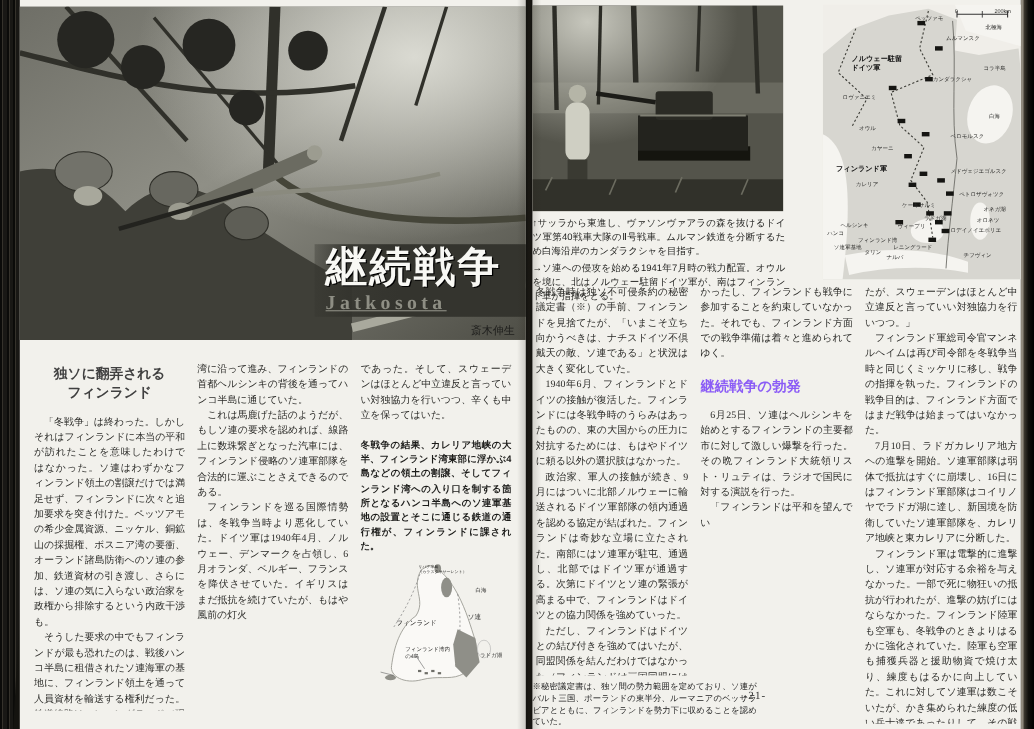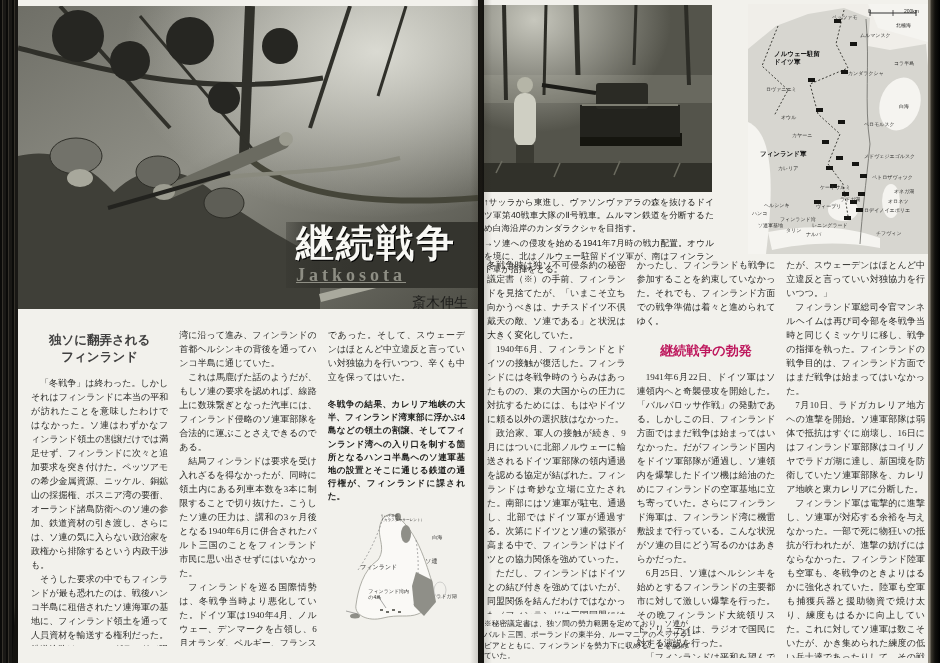--- a/index.html
+++ b/index.html
@@ -24,37 +24,37 @@
   .photo svg { display:block; width:100%; height:100%; }
   .photo-left { left:0; top:6px; width:460px; height:303px; }
   .photo-tank { left:0; top:5px; width:228px; height:187px; }
 
   .title-band { position:absolute; right:0; top:222px; width:192px; height:66px; z-index:3;
     background:linear-gradient(90deg,rgba(52,52,46,.35),rgba(52,52,46,.92) 16%,#34342e 40%);
     display:flex; flex-direction:column; justify-content:space-between; padding:2px 8px 4px 10px; }
   .title-jp { font-family:"Liberation Sans","DejaVu Sans",sans-serif; font-weight:bold; font-size:38px;
     line-height:1; color:#f8f8f4; letter-spacing:2px; text-shadow:1px 1px 0 #000; white-space:nowrap; }
   .title-fi { font-weight:bold; font-size:18px; color:#8e8e84; letter-spacing:4px; margin-top:3px;text-decoration:underline; }
-  .author { position:absolute; right:10px; top:294px; z-index:3; font-size:14px; color:#1e1e1c;
+  .author { position:absolute; right:10px; top:294px; z-index:3; font-size:10px; color:#1e1e1c;
     font-family:Liberation Sans, sans-serif; }
 
   .cols { position:absolute; display:flex; }
   .cols-left  { left:13px; top:328px; width:434px; gap:11px; }
   .cols-right { left:3px;  top:258px; width:438px; gap:11px; }
   .col { flex:1 1 0; font-size:9px; line-height:14px; color:#2b2b28; text-align:justify; overflow:hidden; }
   .col p { margin:0; }
   p.ind { text-indent:1em; }
   .col-l { height:318px; }
   .col-r { height:400px; }
   .rcol1 { height:356px; }
 
   .section-head { font-family:"Liberation Sans",sans-serif; font-weight:bold; font-size:12.5px;
     line-height:17px; text-align:center; color:#404040; margin:4px 0 10px; }
   .section-head2 { font-family:"Liberation Sans",sans-serif; font-weight:bold; font-size:13px;
-    text-align:center; color:#be185d; margin:16px 0 12px; }
+    text-align:left; color:#8b5cf6; margin:16px 0 12px; }
 
   .boldnote { font-family:"Liberation Sans",sans-serif; font-weight:bold; font-size:8.6px;
     line-height:13.2px; color:#1c1c1a; margin-top:14px; text-align:justify; }
 
   .leftmap { position:relative; width:136px; height:150px; margin:6px auto 0; }
   .leftmap svg, .rightmap svg { position:absolute; inset:0; width:100%; height:100%; }
 
   .caption { position:absolute; left:0; top:196px; width:230px; font-family:"Liberation Sans",sans-serif;
     font-size:8.6px; line-height:13px; color:#1d1d1b; text-align:justify; }
   .caption p { margin:0 0 2px; }
@@ -139,21 +139,20 @@
         <div class="section-head">
           <span>独ソに翻弄される</span><br>
           <span>フィンランド</span>
         </div>
         <p class="ind">「冬戦争」は終わった。しかしそれはフィンランドに本当の平和が訪れたことを意味したわけではなかった。ソ連はわずかなフィンランド領土の割譲だけでは満足せず、フィンランドに次々と追加要求を突き付けた。ペッツアモの希少金属資源、ニッケル、銅鉱山の採掘権、ボスニア湾の要衝、オーランド諸島防衛へのソ連の参加、鉄道資材の引き渡し、さらには、ソ連の気に入らない政治家を政権から排除するという内政干渉も。</p>
         <p class="ind">そうした要求の中でもフィンランドが最も恐れたのは、戦後ハンコ半島に租借されたソ連海軍の基地に、フィンランド領土を通って人員資材を輸送する権利だった。鉄道線路は、レニングラード（現サンクトペテルブルク）からカレリア地峡を抜けて、フィンランド</p>
       </div>
       <div class="col col-l">
         <p>湾に沿って進み、フィンランドの首都ヘルシンキの背後を通ってハンコ半島に通じていた。</p>
         <p class="ind">これは馬鹿げた話のようだが、もしソ連の要求を認めれば、線路上に数珠繋ぎとなった汽車には、フィンランド侵略のソ連軍部隊を合法的に運ぶことさえできるのである。</p>
-        <p class="ind">結局フィンランドは要求を受け入れざるを得なかったが、同時に領土内にある列車本数を3本に制限することで切り抜けた。こうしたソ連の圧力は、講和の3ヶ月後となる1940年6月に併合されたバルト三国のことをフィンランド市民に思い出させずにはいなかった。</p>
         <p class="ind">フィンランドを巡る国際情勢は、冬戦争当時より悪化していた。ドイツ軍は1940年4月、ノルウェー、デンマークを占領し、6月オランダ、ベルギー、フランスを降伏させていた。イギリスはまだ抵抗を続けていたが、もはや風前の灯火</p>
       </div>
       <div class="col col-l">
         <p>であった。そして、スウェーデンはほとんど中立違反と言っていい対独協力を行いつつ、辛くも中立を保ってはいた。</p>
         <div class="boldnote">冬戦争の結果、カレリア地峡の大半、フィンランド湾東部に浮かぶ4島などの領土の割譲、そしてフィンランド湾への入り口を制する箇所となるハンコ半島へのソ連軍基地の設置とそこに通じる鉄道の通行権が、フィンランドに課された。</div>
         <div class="leftmap">
           <svg viewBox="0 0 136 150">
             <rect width="136" height="150" fill="#f2f1ec"></rect>
             <path d="M62,4 C70,5 80,15 88,30 C96,45 100,60 104,72 C108,88 100,100 90,104 C80,108 70,104 55,108 C40,112 26,105 28,95 C30,80 35,60 50,50 C60,35 45,25 55,8 Z" fill="#faf9f6" stroke="#9a9a92" stroke-width="0.8"></path>
             <path d="M55,8 C48,30 40,45 30,60" stroke="#888" stroke-width="0.7" stroke-dasharray="2,2" fill="none"></path>
@@ -305,21 +304,20 @@
     <div class="cols cols-right">
       <div class="col rcol1">
         <p>冬戦争時は独ソ不可侵条約の秘密議定書（※）の手前、フィンランドを見捨てたが、「いまこそ立ち向かうべきは、ナチスドイツ不倶戴天の敵、ソ連である」と状況は大きく変化していた。</p>
         <p class="ind">1940年6月、フィンランドとドイツの接触が復活した。フィンランドには冬戦争時のうらみはあったものの、東の大国からの圧力に対抗するためには、もはやドイツに頼る以外の選択肢はなかった。</p>
         <p class="ind">政治家、軍人の接触が続き、9月にはついに北部ノルウェーに輸送されるドイツ軍部隊の領内通過を認める協定が結ばれた。フィンランドは奇妙な立場に立たされた。南部にはソ連軍が駐屯、通過し、北部ではドイツ軍が通過する。次第にドイツとソ連の緊張が高まる中で、フィンランドはドイツとの協力関係を強めていった。</p>
         <p class="ind">ただし、フィンランドはドイツとの結び付きを強めてはいたが、同盟関係を結んだわけではなかった（フィンランドは三国同盟には加わっていない）。そして、ドイツはバルバロッサ作戦の全体像をフィンランドになかなか明かさな</p>
       </div>
       <div class="col col-r">
         <p>かったし、フィンランドも戦争に参加することを約束していなかった。それでも、フィンランド方面での戦争準備は着々と進められてゆく。</p>
         <div class="section-head2">継続戦争の勃発</div>
-        <p class="ind">1941年6月22日、ドイツ軍はソ連領内へと奇襲侵攻を開始した。「バルバロッサ作戦」の発動である。しかしこの日、フィンランド方面ではまだ戦争は始まってはいなかった。だがフィンランド国内をドイツ軍部隊が通過し、ソ連領内を爆撃したドイツ機は給油のためにフィンランドの空軍基地に立ち寄っていた。さらにフィンランド海軍は、フィンランド湾に機雷敷設まで行っている。こんな状況がソ連の目にどう写るのかはあきらかだった。</p>
         <p class="ind">6月25日、ソ連はヘルシンキを始めとするフィンランドの主要都市に対して激しい爆撃を行った。その晩フィンランド大統領リスト・リュティは、ラジオで国民に対する演説を行った。</p>
         <p class="ind">「フィンランドは平和を望んでい</p>
       </div>
       <div class="col col-r">
         <p>たが、スウェーデンはほとんど中立違反と言っていい対独協力を行いつつ。」</p>
         <p class="ind">フィンランド軍総司令官マンネルヘイムは再び司令部を冬戦争当時と同じくミッケリに移し、戦争の指揮を執った。フィンランドの戦争目的は、フィンランド方面ではまだ戦争は始まってはいなかった。</p>
         <p class="ind">7月10日、ラドガカレリア地方への進撃を開始。ソ連軍部隊は弱体で抵抗はすぐに崩壊し、16日にはフィンランド軍部隊はコイリノヤでラドガ湖に達し、新国境を防衛していたソ連軍部隊を、カレリア地峡と東カレリアに分断した。</p>
         <p class="ind">フィンランド軍は電撃的に進撃し、ソ連軍が対応する余裕を与えなかった。一部で死に物狂いの抵抗が行われたが、進撃の妨げにはならなかった。フィンランド陸軍も空軍も、冬戦争のときよりはるかに強化されていた。陸軍も空軍も捕獲兵器と援助物資で焼け太り、練度もはるかに向上していた。これに対してソ連軍は数こそいたが、かき集められた練度の低い兵士達であったりして、その戦力は劣っ</p>
       </div>
     </div>

